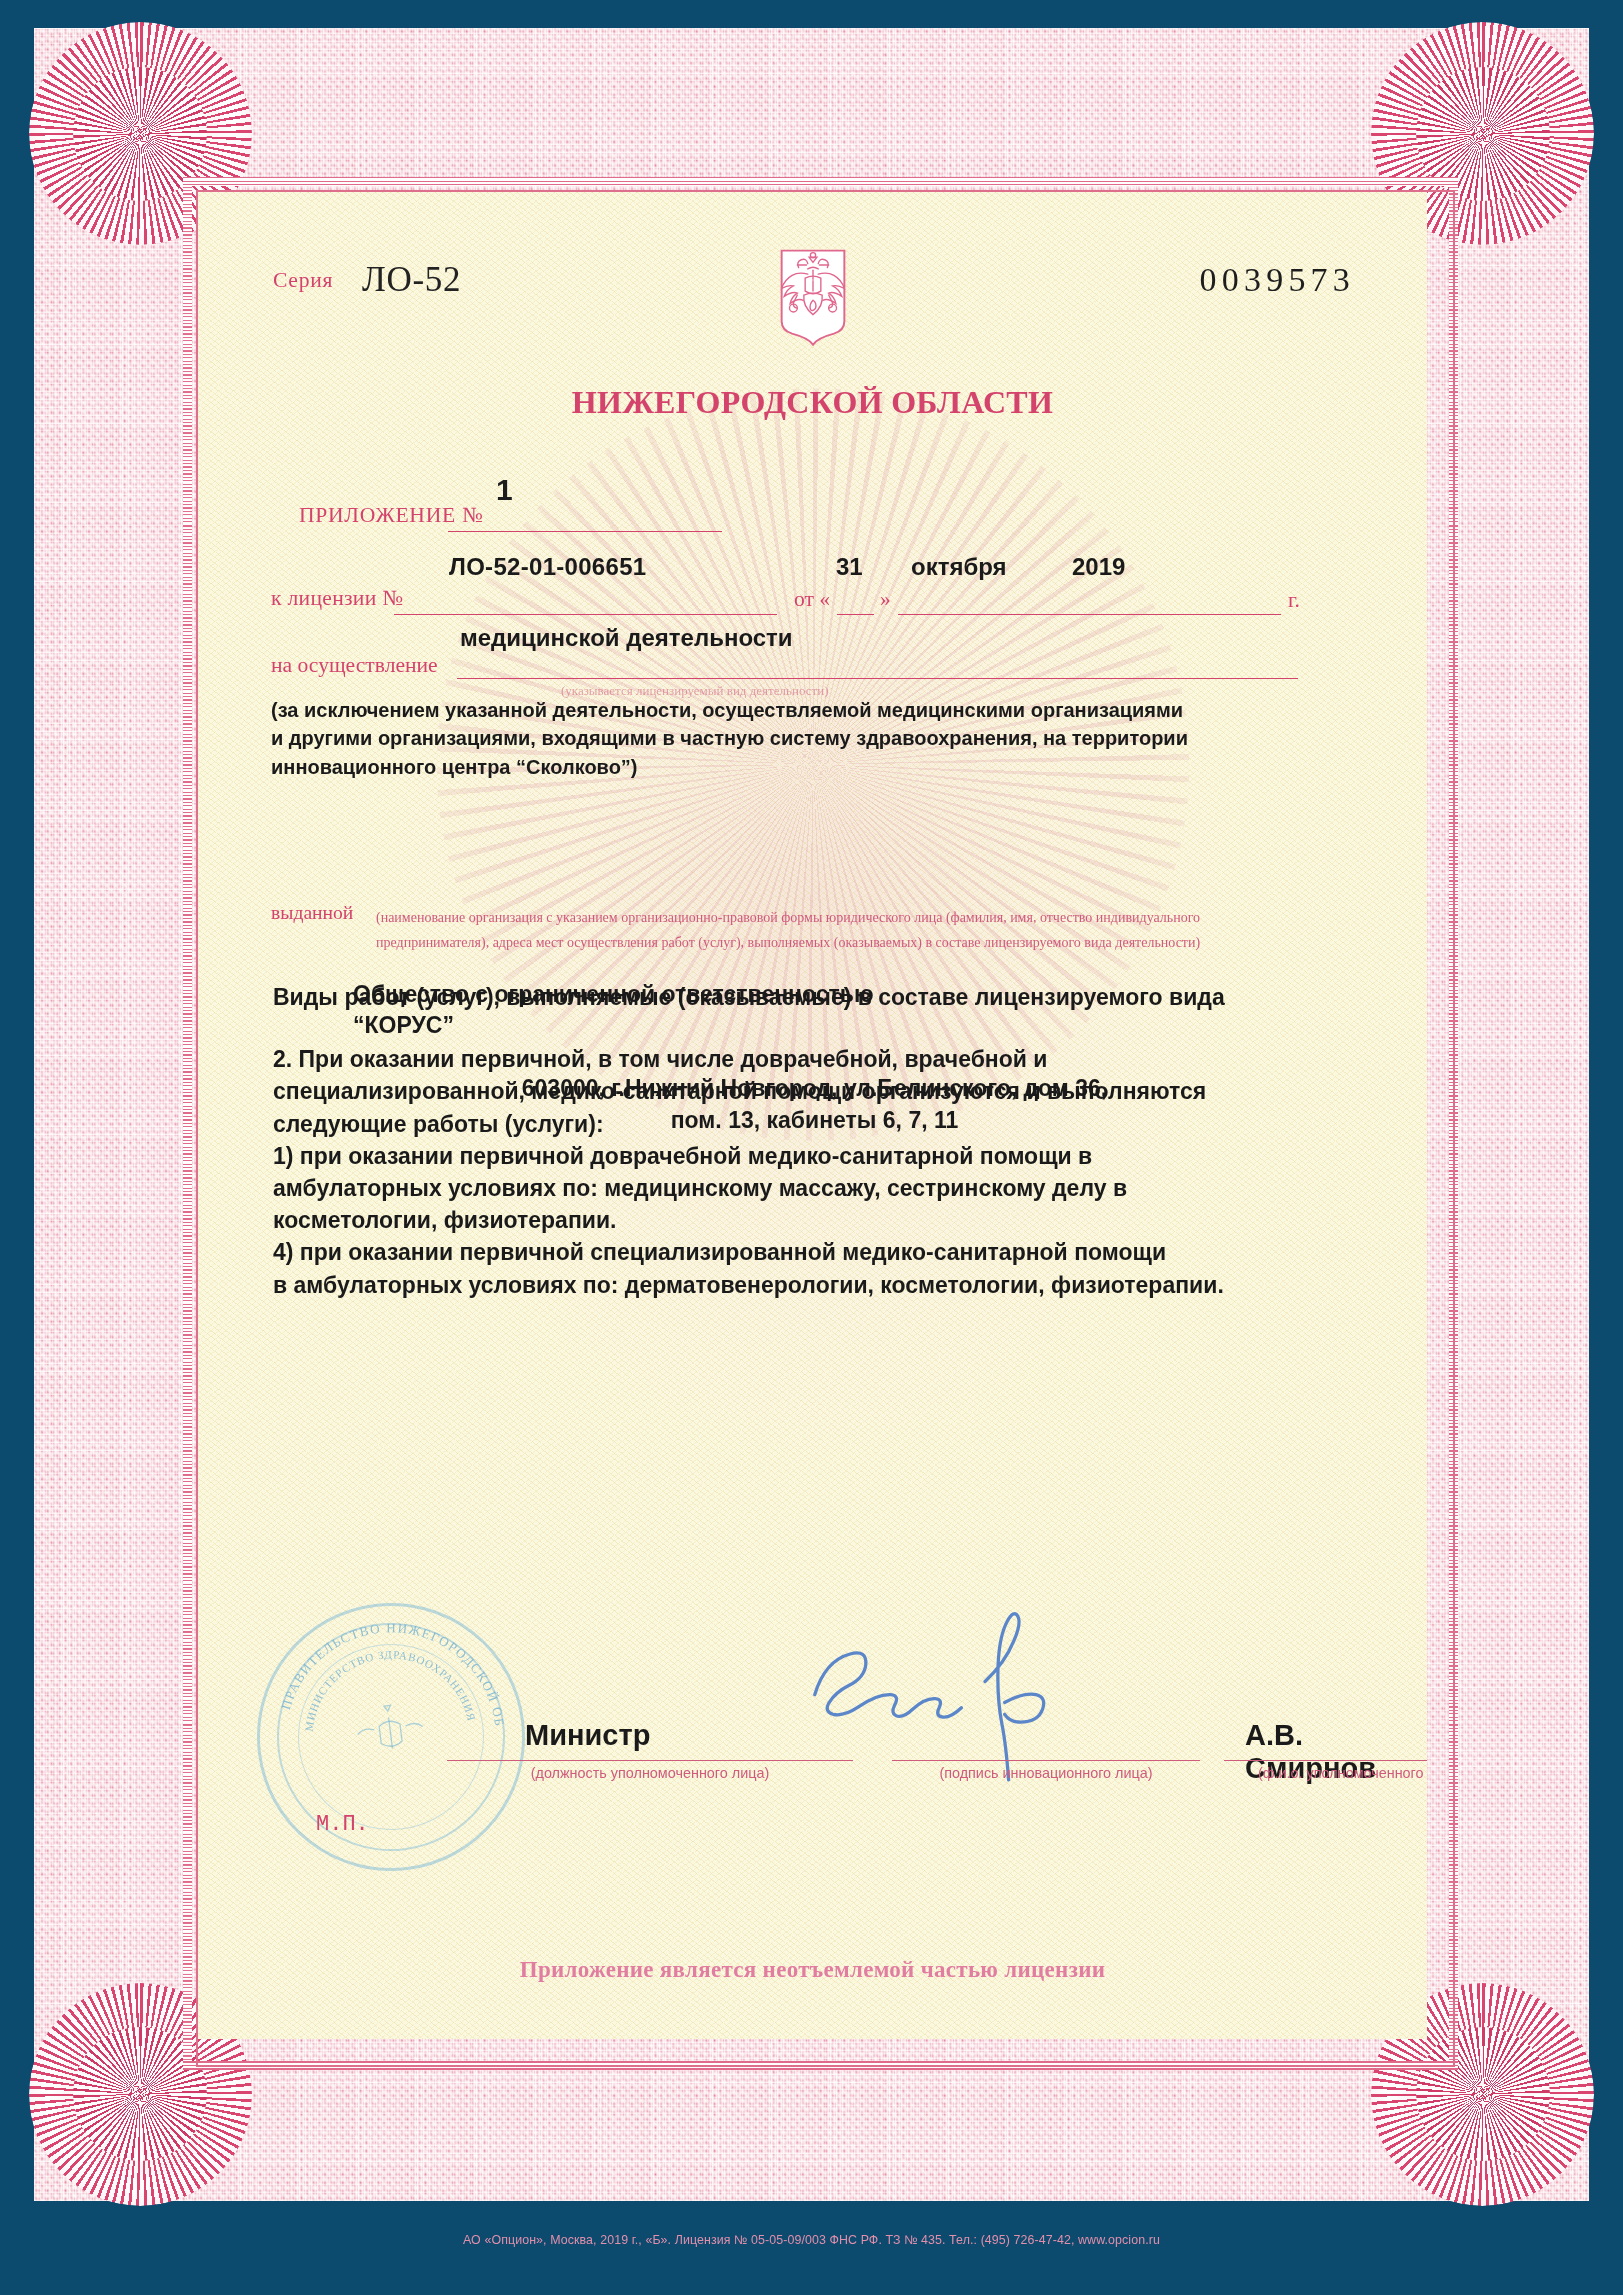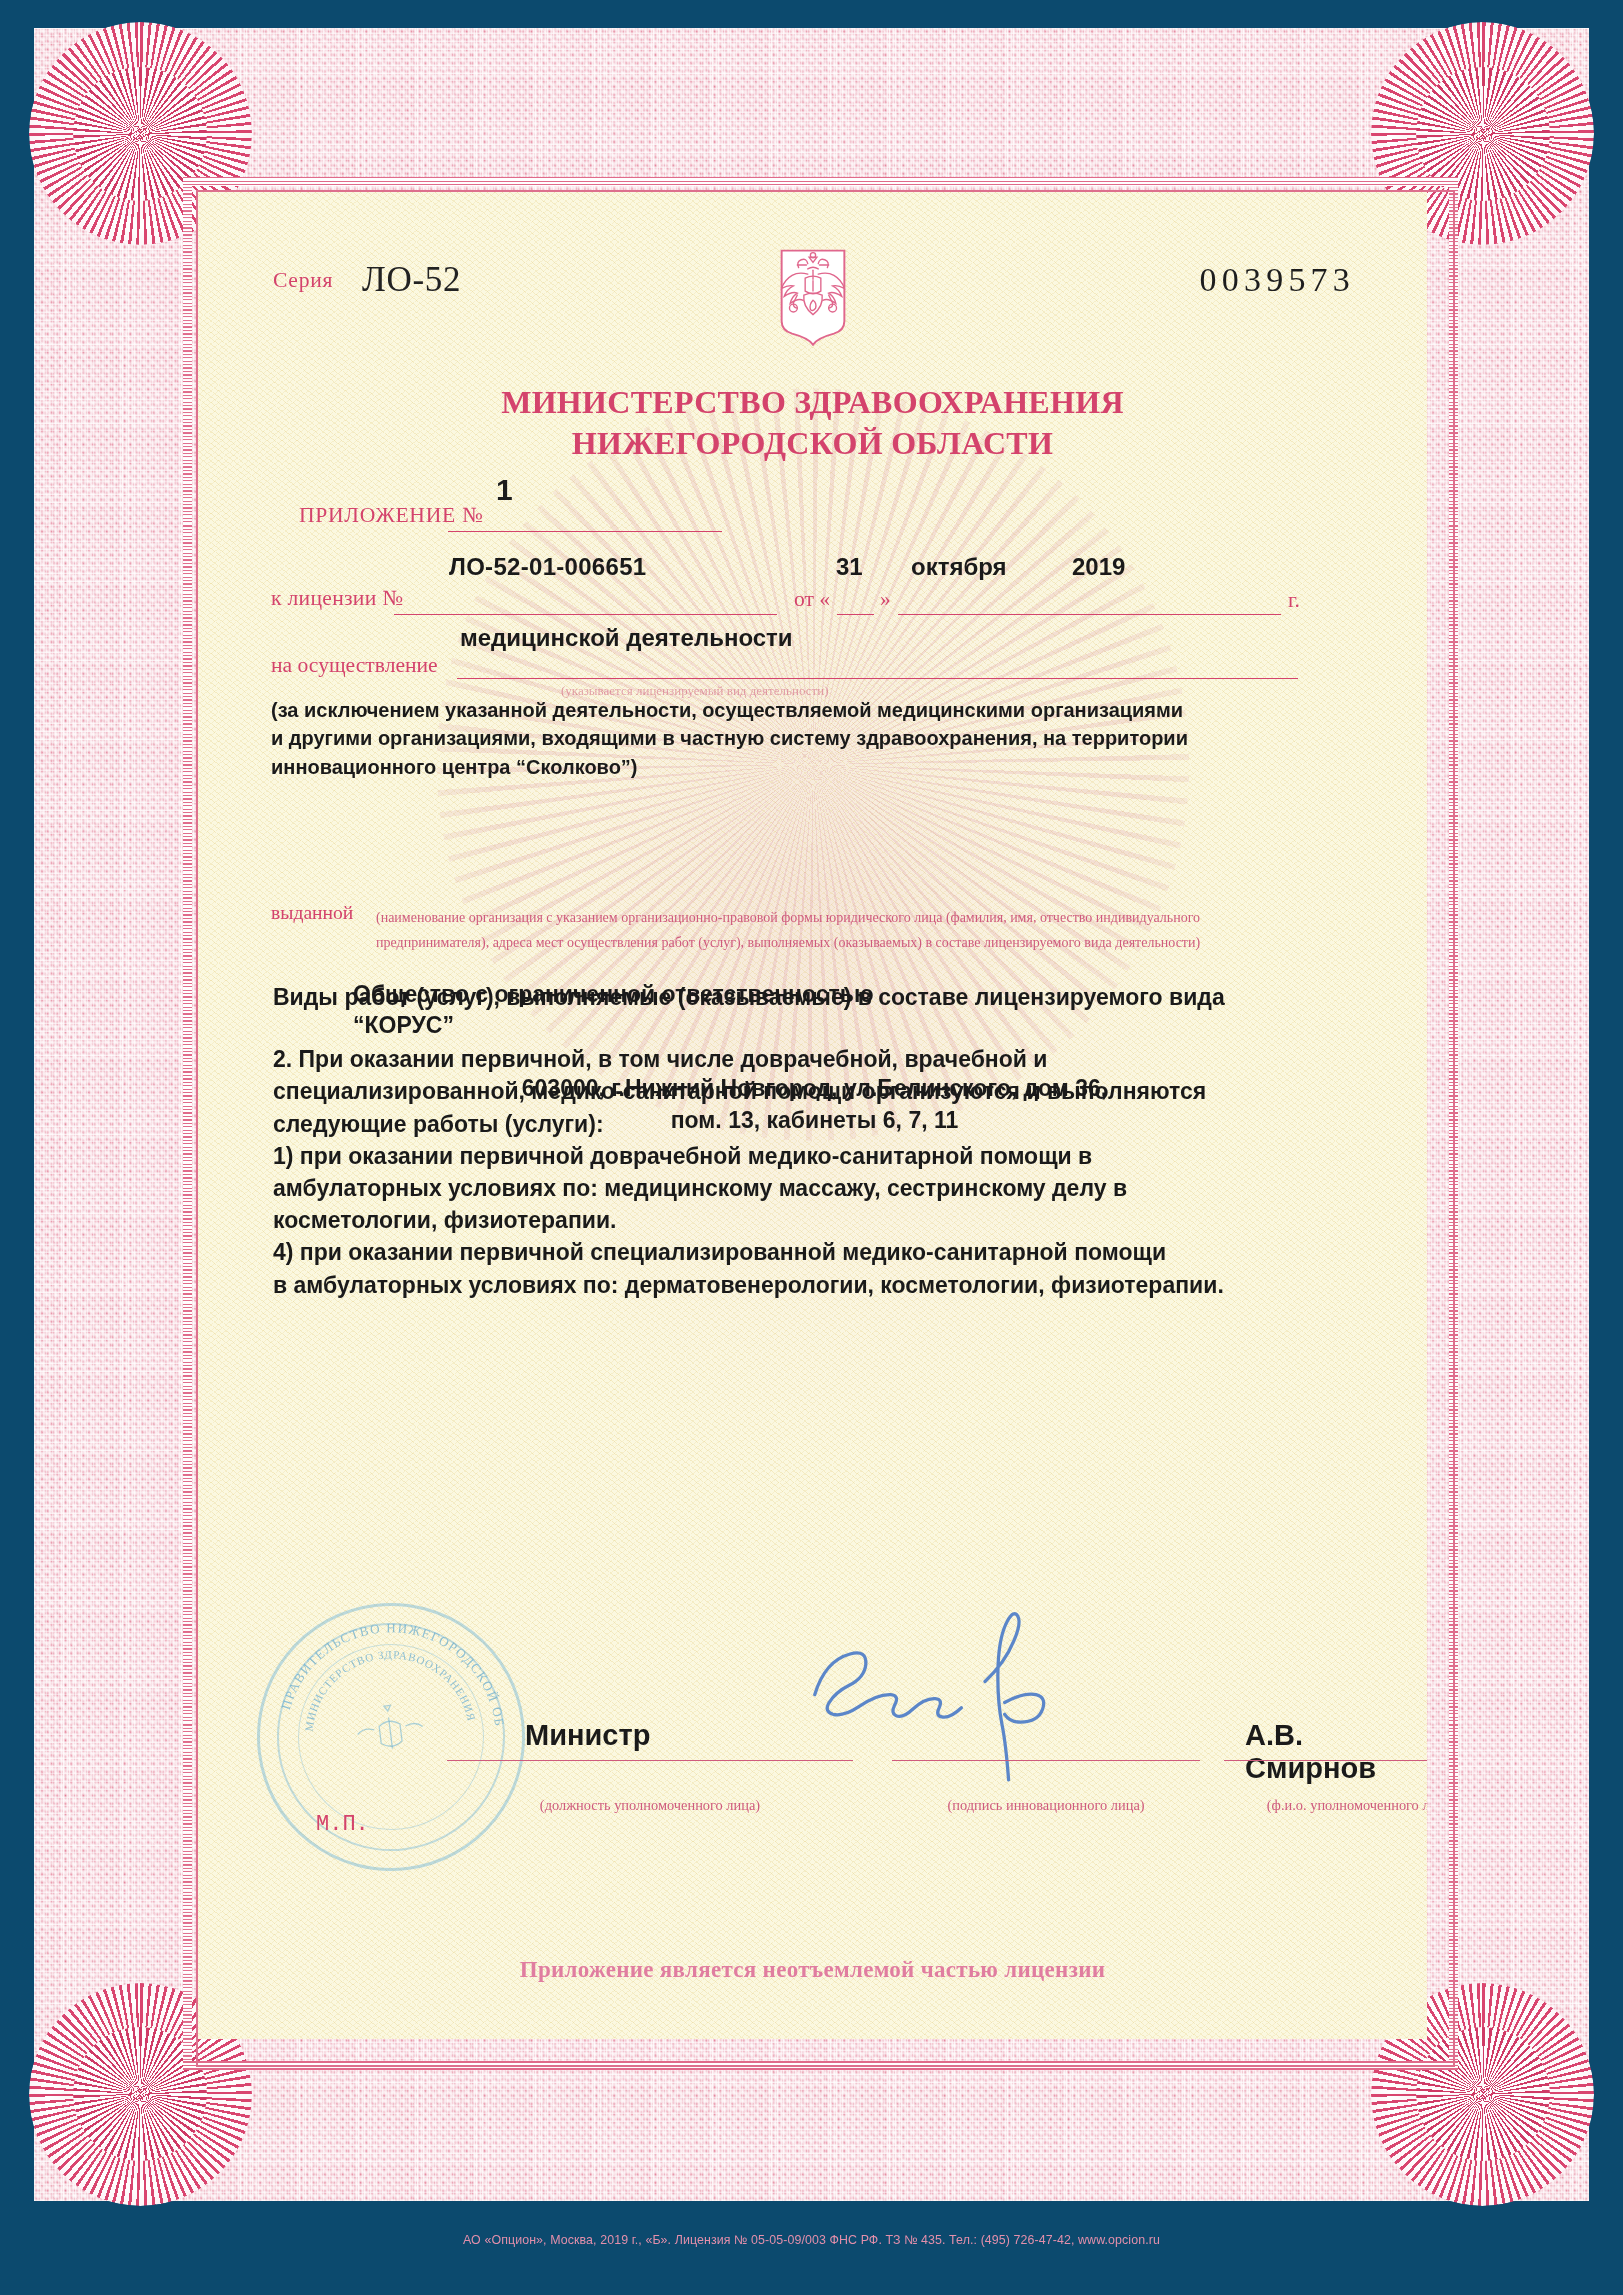--- a/index.html
+++ b/index.html
@@ -431,26 +431,25 @@
     top: 1450px;
     width: 100%;
     height: 216px;
   }
   .sig-line {
     position: absolute;
     border-bottom: 1.3px solid #cf5b7d;
   }
   .sig-caption {
     position: absolute;
-    font-family: Liberation Serif, serif;
+    font-family: Liberation Sans, sans-serif;
     font-size: 14.4px;
     color: #cf5b7d;
     text-align: center;
     white-space: nowrap;
-    margin-top: 32px;
   }
   .sig-bold {
     position: absolute;
     font-family: "Liberation Sans", sans-serif;
     font-weight: bold;
     font-size: 29px;
     color: #1a1a1a;
   }
 
   .mp-label {
@@ -588,21 +587,20 @@
               <path d="M40 72 q14 -6 28 0 q2 18 -14 30 q-16 -12 -14 -30 z"></path>
               <path d="M54 80 q6 4 4 12 q-4 6 -8 2 q-2 -8 4 -14"></path>
             </g>
           </svg>
         </div>
 
         <span class="blank-number">0039573</span>
       </div>
 
       <div class="ministry">
-        <div>МИНИСТЕРСТВО ЗДРАВООХРАНЕНИЯ</div>
         <div>НИЖЕГОРОДСКОЙ ОБЛАСТИ</div>
       </div>
 
       <div class="form-area">
 
         <div class="row app-row">
           <span class="lbl-red app-label">ПРИЛОЖЕНИЕ  №</span>
           <span class="app-value">1</span>
           <div class="app-rule"></div>
         </div>

